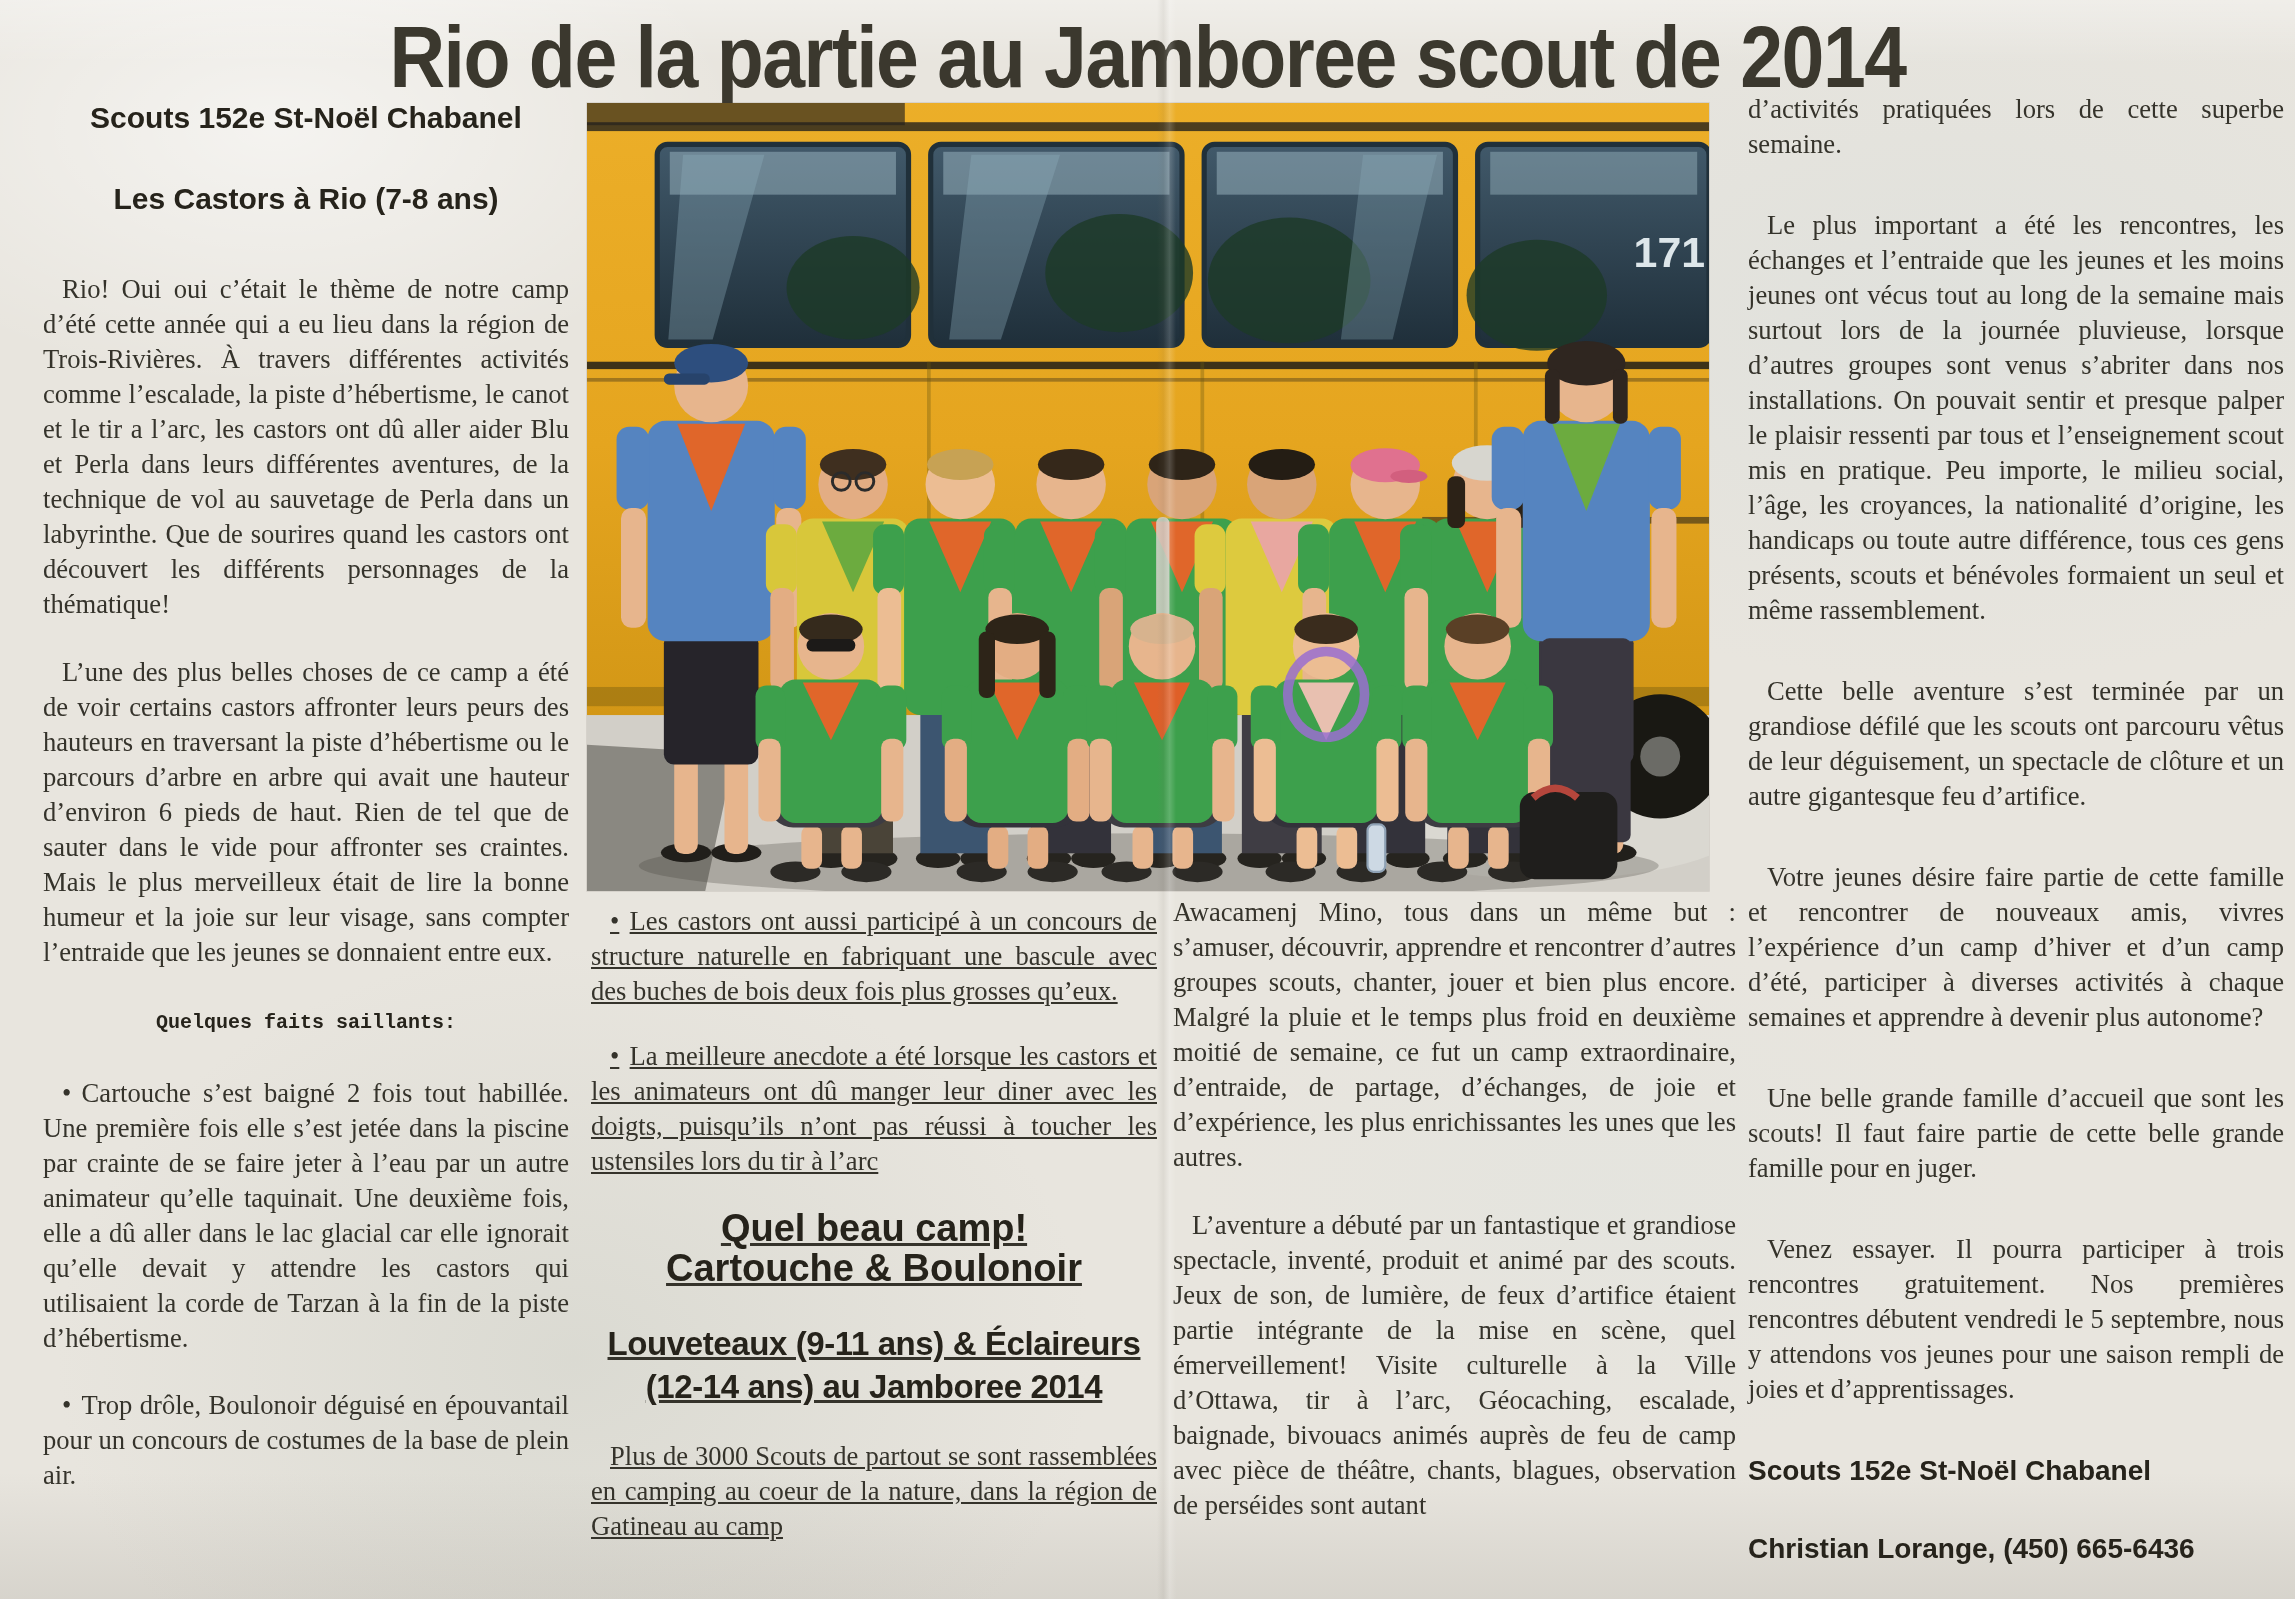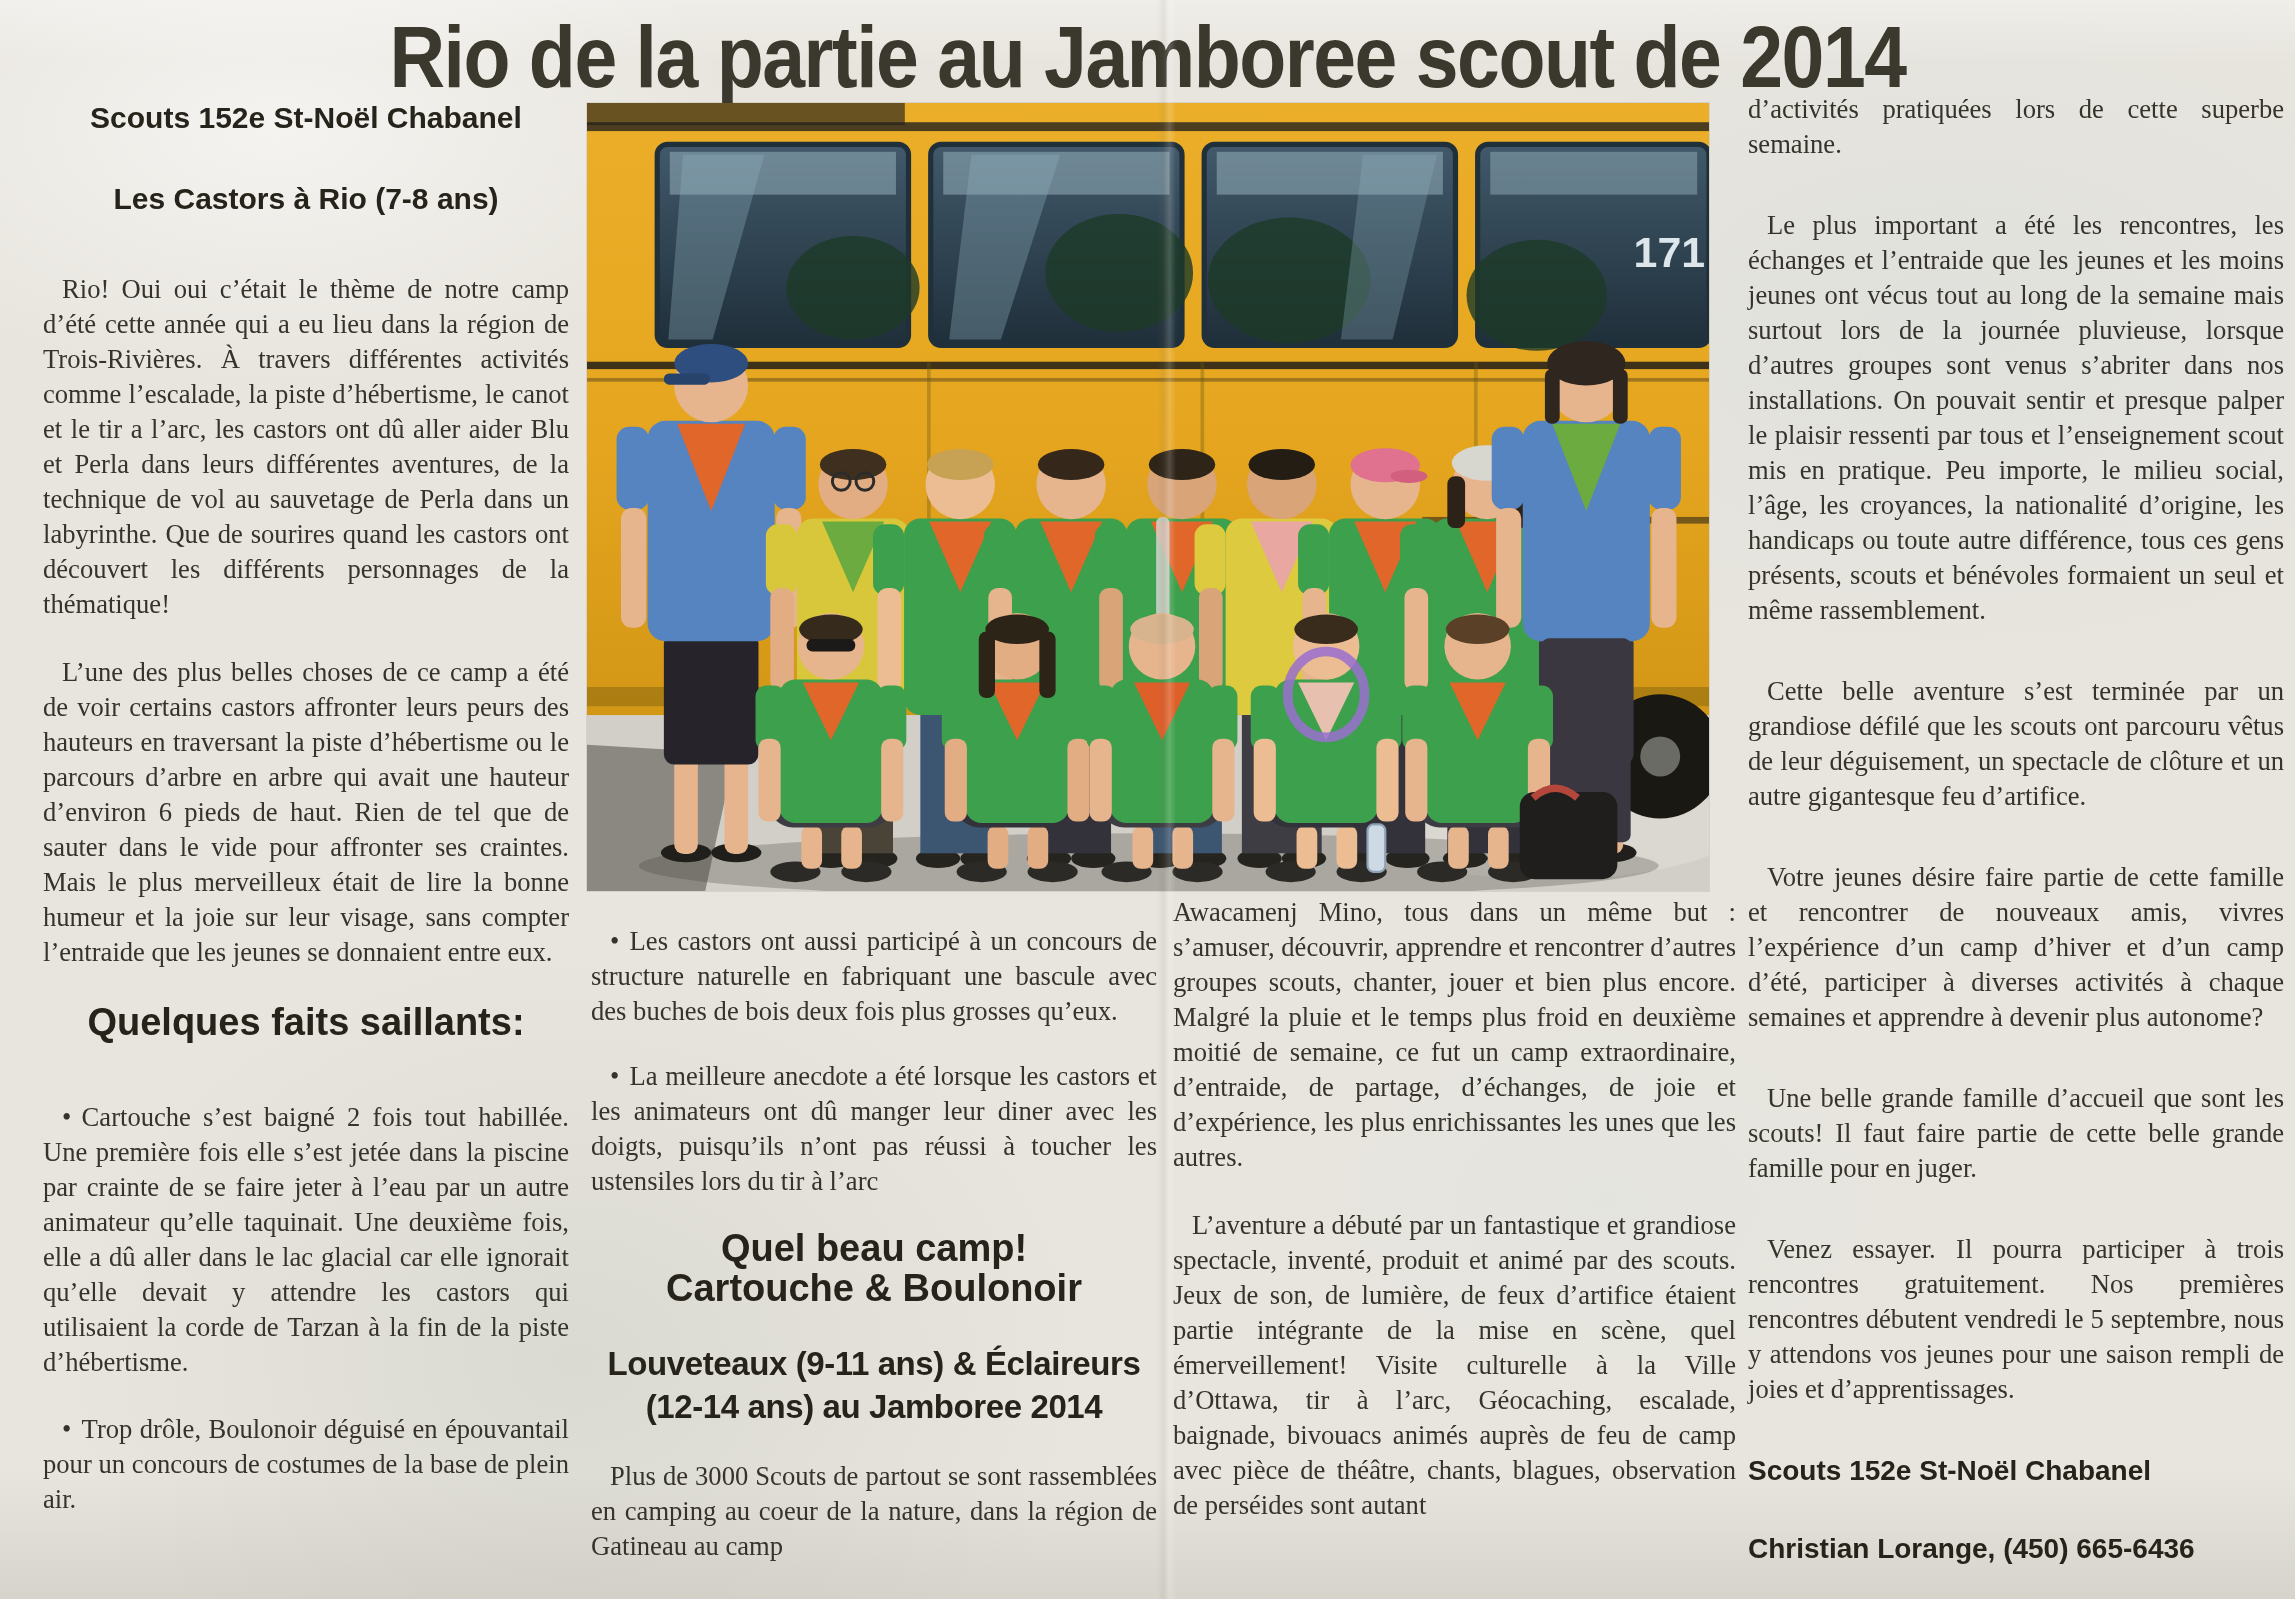--- a/index.html
+++ b/index.html
@@ -34,33 +34,33 @@
     letter-spacing:-1.5px;
     color:#3b382e;
     transform:scaleY(1.14);
     transform-origin:top center;
     white-space:nowrap;
   }
 
   .col{position:absolute;font-size:26.6px;line-height:35px;text-align:justify;}
   .col p{margin:0 0 32.5px 0;text-indent:19px;}
   .col-left{left:43px;top:100px;width:526px;}
-  .col2{left:591px;top:924px;width:566px;}
+  .col2{left:591px;top:904px;width:566px;text-decoration:underline;}
   .col3{left:1173px;top:895px;width:563px;}
   .col4{left:1748px;top:92px;width:536px;}
   .col4 p{margin-bottom:46px;}
   .col2 p{margin-bottom:29.6px;}
 
   .h-sans{
     font-family:"Liberation Sans", sans-serif;font-weight:bold;
     text-align:center;color:#26231b;text-indent:0;
   }
   .col-left .h1{font-size:30px;line-height:35px;margin:0 0 46px;}
   .col-left .h2{font-size:30px;line-height:35px;margin:16px 0 56px;}
-  .col-left .h3{font-size:38px;line-height:35px;margin:35px 0 60px;}
+  .col-left .h3{font-size:20px;line-height:35px;margin:35px 0 36px;font-family:Liberation Mono, monospace;}
   .mid-camp{font-size:38px;line-height:40px;margin:8.9px 0 34px;}
   .mid-jamboree{font-size:33px;line-height:43px;margin:12px 0 31px;letter-spacing:-0.4px;}
   .bullet-mark{margin-right:10.3px;}
   .sig{font-family:"Liberation Sans", sans-serif;font-weight:bold;
        font-size:28px;text-align:left;text-indent:0;margin:43px 0 0;color:#26231b;}
 
   figure.photo{
     position:absolute;left:587px;top:103px;width:1122px;height:788px;margin:0;
     box-shadow:0 0 0 0.7px rgba(60,55,45,.15);
     background:#d946ef;

